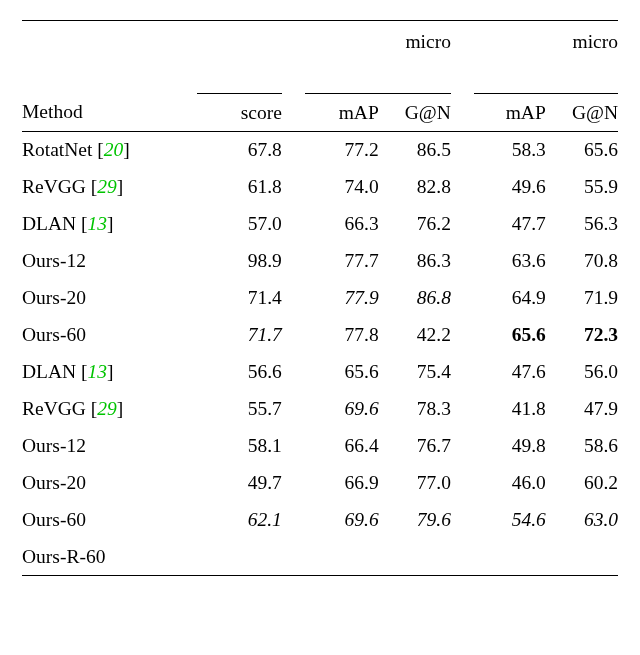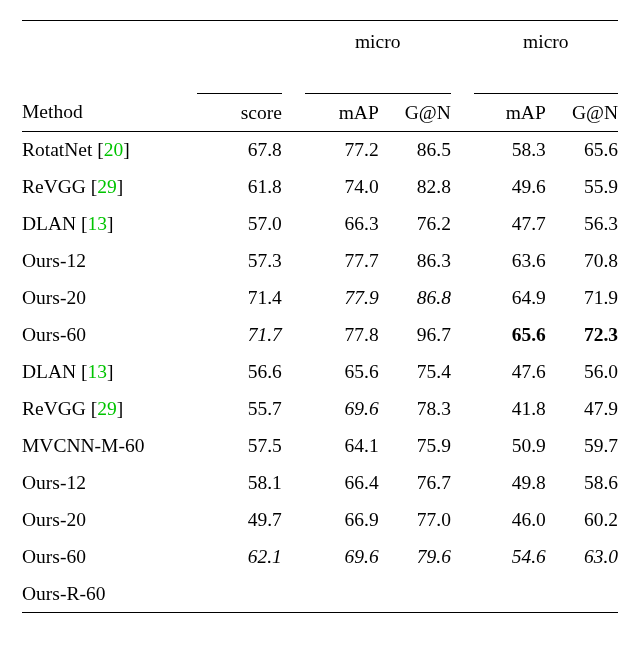--- a/index.html
+++ b/index.html
@@ -37,34 +37,34 @@
     .c-macro-gn { width: 70px; }
     .rule-top td { border-top: 1.6px solid #000; }
     .rule-bottom td { border-bottom: 1.6px solid #000; }
     .rule-thin-bottom td { border-bottom: 0.8px solid #000; }
     .header-groups td {
       height: 32px;
       vertical-align: bottom;
       padding-bottom: 4px;
     }
     .header-groups .grp {
-      text-align: center;
     }
     .cmid {
       border-bottom: 0.8px solid #000;
       height: 1px !important;
       padding: 0 !important;
       line-height: 0;
     }
     .header-cols td {
       height: 38px;
       vertical-align: middle;
     }
     .cite {
       color: #00c400;
+      font-style: italic;
     }
     .bold { font-weight: bold; }
     .ital { font-style: italic; }
     .spacer-row td { height: 4px; line-height: 0; }
   </style>
 </head>
 <body>
 
 <table>
   <colgroup>
@@ -141,21 +141,21 @@
         <td><span class="">57.0</span></td>
         <td></td>
         <td><span class="">66.3</span></td>
         <td><span class="">76.2</span></td>
         <td></td>
         <td><span class="">47.7</span></td>
         <td><span class="">56.3</span></td>
       </tr>
       <tr>
         <td class="method-col">Ours-12</td>
-        <td><span class="">57.3</span></td>
+        <td><span class="">98.9</span></td>
         <td></td>
         <td><span class="">77.7</span></td>
         <td><span class="">86.3</span></td>
         <td></td>
         <td><span class="">63.6</span></td>
         <td><span class="">70.8</span></td>
       </tr>
       <tr>
         <td class="method-col">Ours-20</td>
         <td><span class="">71.4</span></td>
@@ -164,21 +164,21 @@
         <td><span class=" ital">86.8</span></td>
         <td></td>
         <td><span class="">64.9</span></td>
         <td><span class="">71.9</span></td>
       </tr>
       <tr>
         <td class="method-col">Ours-60</td>
         <td><span class=" ital">71.7</span></td>
         <td></td>
         <td><span class="">77.8</span></td>
-        <td><span class="">96.7</span></td>
+        <td><span class="">42.2</span></td>
         <td></td>
         <td><span class=" bold">65.6</span></td>
         <td><span class=" bold">72.3</span></td>
       </tr>
       <tr>
         <td class="method-col">DLAN [<span class="cite">13</span>]</td>
         <td><span class="">56.6</span></td>
         <td></td>
         <td><span class="">65.6</span></td>
         <td><span class="">75.4</span></td>
@@ -188,30 +188,20 @@
       </tr>
       <tr>
         <td class="method-col">ReVGG [<span class="cite">29</span>]</td>
         <td><span class="">55.7</span></td>
         <td></td>
         <td><span class=" ital">69.6</span></td>
         <td><span class="">78.3</span></td>
         <td></td>
         <td><span class="">41.8</span></td>
         <td><span class="">47.9</span></td>
-      </tr>
-      <tr>
-        <td class="method-col">MVCNN-M-60</td>
-        <td><span class="">57.5</span></td>
-        <td></td>
-        <td><span class="">64.1</span></td>
-        <td><span class="">75.9</span></td>
-        <td></td>
-        <td><span class="">50.9</span></td>
-        <td><span class="">59.7</span></td>
       </tr>
       <tr>
         <td class="method-col">Ours-12</td>
         <td><span class="">58.1</span></td>
         <td></td>
         <td><span class="">66.4</span></td>
         <td><span class="">76.7</span></td>
         <td></td>
         <td><span class="">49.8</span></td>
         <td><span class="">58.6</span></td>

